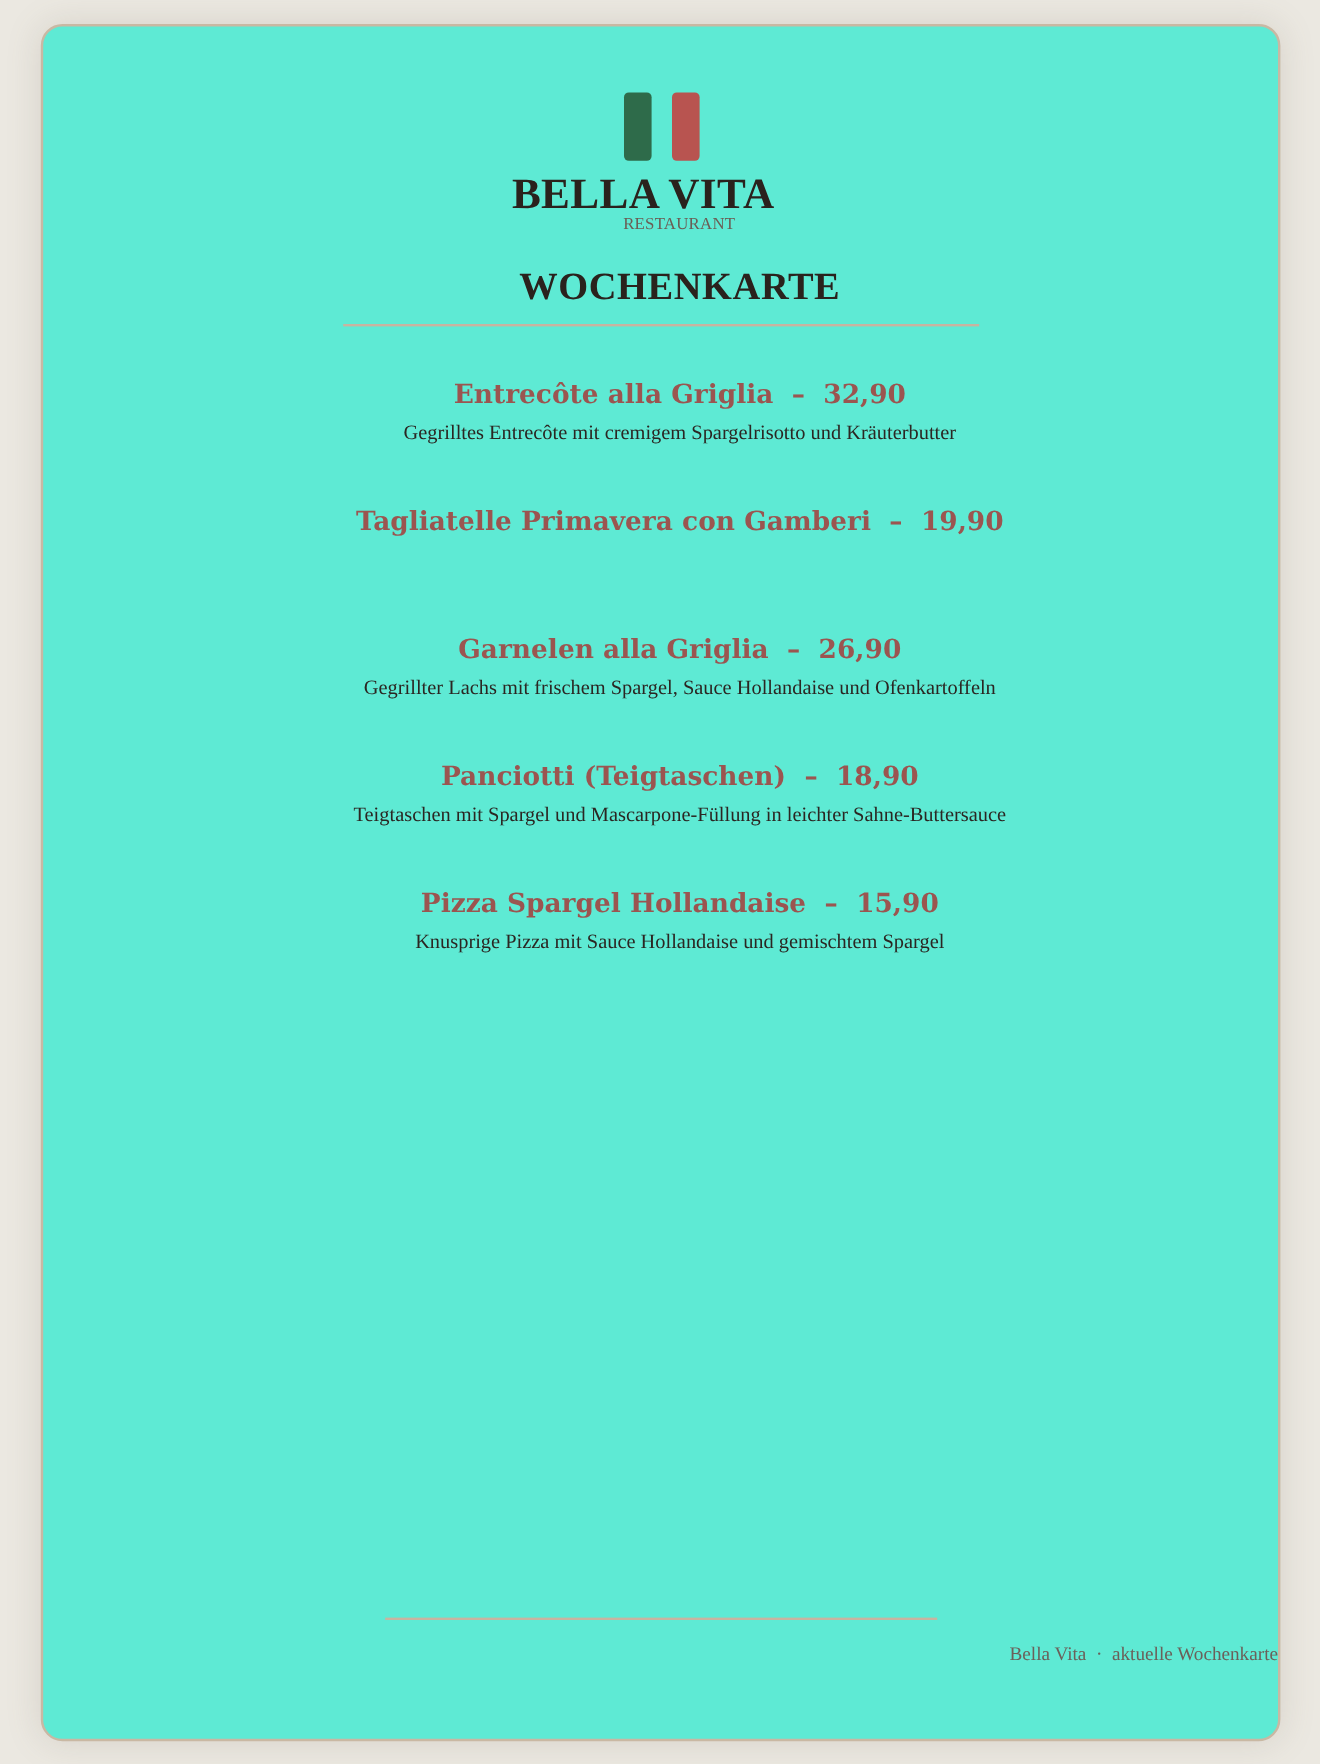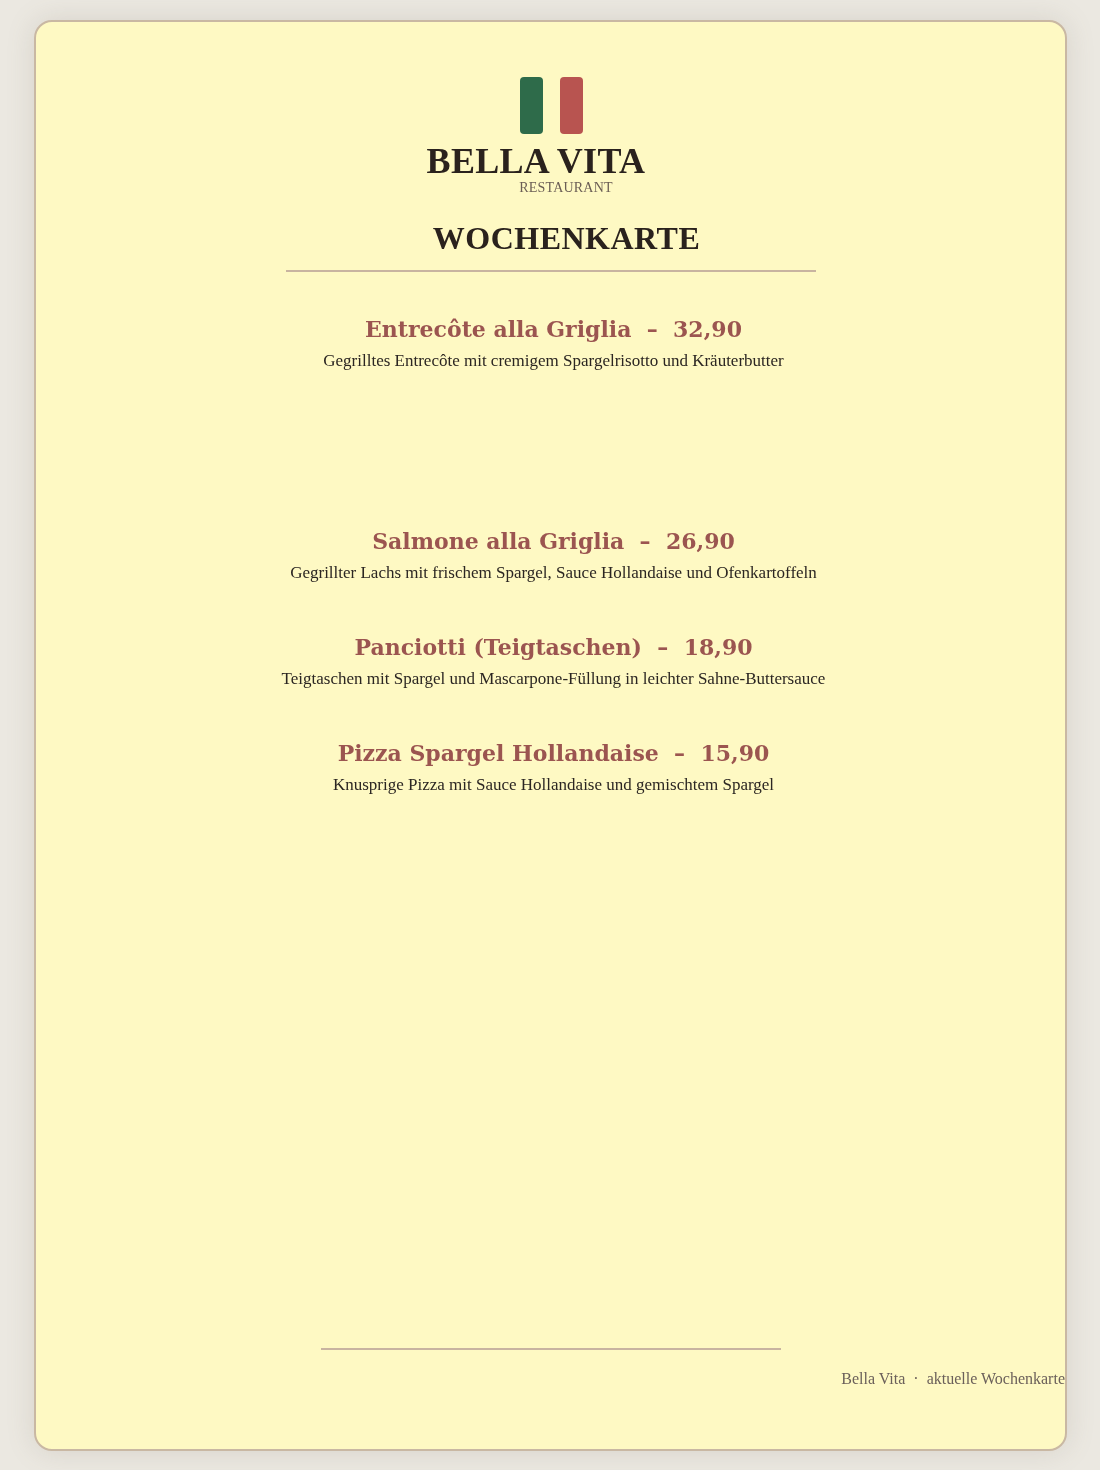--- a/index.html
+++ b/index.html
@@ -13,21 +13,21 @@
     position: relative;
     overflow: hidden;
     font-family: "DejaVu Serif", serif;
   }
   .card {
     position: absolute;
     left: 34px;
     top: 20px;
     width: 1029px;
     height: 1427px;
-    background: #fef9c3;
+    background: #5eead4;
     border: 2px solid #c9b8a3;
     border-radius: 18px;
     box-shadow: 0 0 28px rgba(120, 110, 95, 0.18);
   }
   .flag {
     position: absolute;
     top: 55px;
     left: 484px;
     width: 64px;
     height: 58px;
@@ -81,21 +81,21 @@
     position: absolute;
     top: 248px;
     left: 250px;
     width: 530px;
     height: 2px;
     background: #c8b4a0;
   }
   .items {
     position: absolute;
     top: 290px;
-    left: 3px;
+    left: 16px;
     width: 1029px;
   }
   .item {
     text-align: center;
     height: 106px;
   }
   .item-title {
     font-family: "DejaVu Serif", serif;
     font-weight: bold;
     font-size: 22px;
@@ -144,23 +144,24 @@
 
   <div class="menu-title">WOCHENKARTE</div>
   <div class="rule-top"></div>
 
   <div class="items">
     <div class="item">
       <div class="item-title"><span>Entrecôte alla Griglia</span><span>  –  </span><span>32,90</span></div>
       <div class="item-desc">Gegrilltes Entrecôte mit cremigem Spargelrisotto und Kräuterbutter</div>
     </div>
     <div class="item">
+      <div class="item-title"><span>Tagliatelle Primavera con Gamberi</span><span>  –  </span><span>19,90</span></div>
     </div>
     <div class="item">
-      <div class="item-title"><span>Salmone alla Griglia</span><span>  –  </span><span>26,90</span></div>
+      <div class="item-title"><span>Garnelen alla Griglia</span><span>  –  </span><span>26,90</span></div>
       <div class="item-desc">Gegrillter Lachs mit frischem Spargel, Sauce Hollandaise und Ofenkartoffeln</div>
     </div>
     <div class="item">
       <div class="item-title"><span>Panciotti (Teigtaschen)</span><span>  –  </span><span>18,90</span></div>
       <div class="item-desc">Teigtaschen mit Spargel und Mascarpone-Füllung in leichter Sahne-Buttersauce</div>
     </div>
     <div class="item">
       <div class="item-title"><span>Pizza Spargel Hollandaise</span><span>  –  </span><span>15,90</span></div>
       <div class="item-desc">Knusprige Pizza mit Sauce Hollandaise und gemischtem Spargel</div>
     </div>

